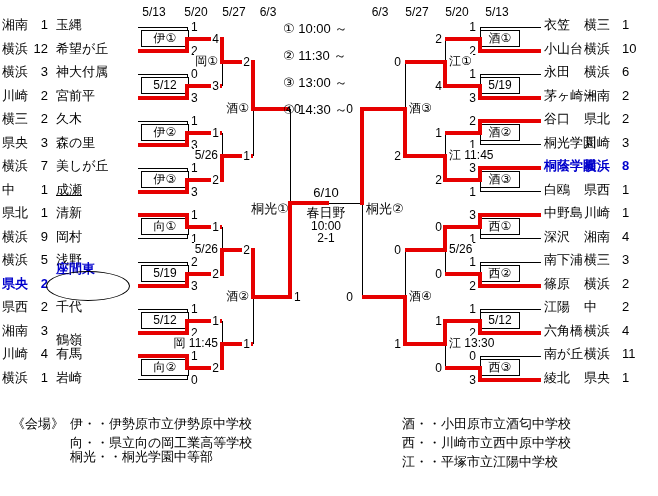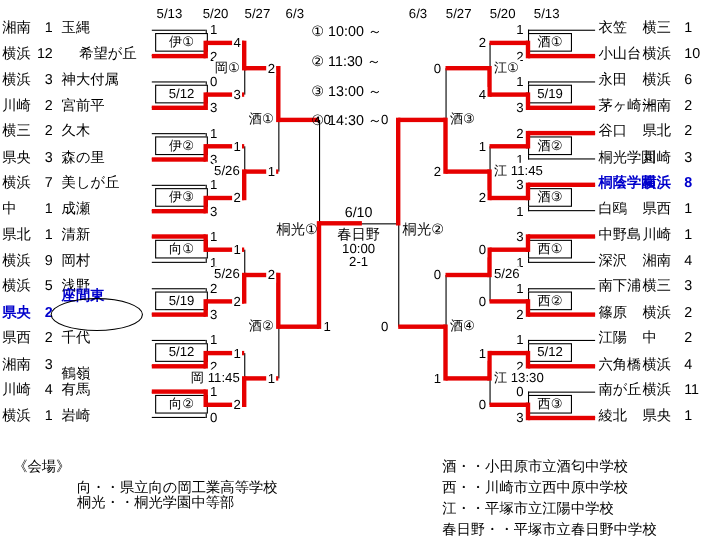--- a/index.html
+++ b/index.html
@@ -252,39 +252,39 @@
     <div class="s" style="left: 448px; top: 148.25px;">江 11:45</div>
     <div class="s" style="left: 448px; top: 242.25px;">5/26</div>
     <div class="s" style="left: 448px; top: 336.25px;">江 13:30</div>
     <div class="s" style="left: 408px; top: 101.25px;">酒③</div>
     <div class="s" style="left: 408px; top: 289.25px;">酒④</div>
     <div class="t" style="left: 2px; top: 18px; width: 30px;">湘南</div>
     <div class="t rt" style="left: 28px; top: 18px; width: 20px;">1</div>
     <div class="t" style="left: 56px; top: 18px;">玉縄</div>
     <div class="t" style="left: 2px; top: 41.5px; width: 30px;">横浜</div>
     <div class="t rt" style="left: 28px; top: 41.5px; width: 20px;">12</div>
-    <div class="t" style="left: 72px; top: 41.5px;">希望が丘</div>
+    <div class="t" style="left: 56px; top: 41.5px;">希望が丘</div>
     <div class="t" style="left: 2px; top: 65px; width: 30px;">横浜</div>
     <div class="t rt" style="left: 28px; top: 65px; width: 20px;">3</div>
     <div class="t" style="left: 56px; top: 65px;">神大付属</div>
     <div class="t" style="left: 2px; top: 88.5px; width: 30px;">川崎</div>
     <div class="t rt" style="left: 28px; top: 88.5px; width: 20px;">2</div>
     <div class="t" style="left: 56px; top: 88.5px;">宮前平</div>
     <div class="t" style="left: 2px; top: 112px; width: 30px;">横三</div>
     <div class="t rt" style="left: 28px; top: 112px; width: 20px;">2</div>
     <div class="t" style="left: 56px; top: 112px;">久木</div>
     <div class="t" style="left: 2px; top: 135.5px; width: 30px;">県央</div>
     <div class="t rt" style="left: 28px; top: 135.5px; width: 20px;">3</div>
     <div class="t" style="left: 56px; top: 135.5px;">森の里</div>
     <div class="t" style="left: 2px; top: 159px; width: 30px;">横浜</div>
     <div class="t rt" style="left: 28px; top: 159px; width: 20px;">7</div>
     <div class="t" style="left: 56px; top: 159px;">美しが丘</div>
     <div class="t" style="left: 2px; top: 182.5px; width: 30px;">中</div>
     <div class="t rt" style="left: 28px; top: 182.5px; width: 20px;">1</div>
-    <div class="t" style="left: 56px; top: 182.5px;">成瀬</div>
+    <div class="t" style="left: 56px; top: 182.5px; text-decoration: underline;">成瀬</div>
     <div class="t" style="left: 2px; top: 206px; width: 30px;">県北</div>
     <div class="t rt" style="left: 28px; top: 206px; width: 20px;">1</div>
     <div class="t" style="left: 56px; top: 206px;">清新</div>
     <div class="t" style="left: 2px; top: 229.5px; width: 30px;">横浜</div>
     <div class="t rt" style="left: 28px; top: 229.5px; width: 20px;">9</div>
     <div class="t" style="left: 56px; top: 229.5px;">岡村</div>
     <div class="t" style="left: 2px; top: 253px; width: 30px;">横浜</div>
     <div class="t rt" style="left: 28px; top: 253px; width: 20px;">5</div>
     <div class="t" style="left: 56px; top: 253px;">浅野</div>
     <div class="t blue" style="left: 2px; top: 276.5px; width: 30px;">県央</div>
@@ -356,19 +356,19 @@
     <div class="t ctr sm" style="left: 214px; top: 5px; width: 40px;">5/27</div>
     <div class="t ctr sm" style="left: 248px; top: 5px; width: 40px;">6/3</div>
     <div class="t ctr sm" style="left: 360px; top: 5px; width: 40px;">6/3</div>
     <div class="t ctr sm" style="left: 397px; top: 5px; width: 40px;">5/27</div>
     <div class="t ctr sm" style="left: 437px; top: 5px; width: 40px;">5/20</div>
     <div class="t ctr sm" style="left: 477px; top: 5px; width: 40px;">5/13</div>
     <div class="t" style="left: 283px; top: 22px;">① 10:00 ～</div>
     <div class="t" style="left: 283px; top: 49px;">② 11:30 ～</div>
     <div class="t" style="left: 283px; top: 76px;">③ 13:00 ～</div>
     <div class="t" style="left: 283px; top: 103px;">④ 14:30 ～</div>
+    <div class="t" style="left: 70px; top: 417px;">伊・・伊勢原市立伊勢原中学校</div>
     <div class="t" style="left: 70px; top: 436px;">向・・県立向の岡工業高等学校</div>
     <div class="t" style="left: 70px; top: 450px;">桐光・・桐光学園中等部</div>
     <div class="t" style="left: 402px; top: 417px;">酒・・小田原市立酒匂中学校</div>
     <div class="t" style="left: 402px; top: 436px;">西・・川崎市立西中原中学校</div>
     <div class="t" style="left: 402px; top: 455px;">江・・平塚市立江陽中学校</div>
-    <div class="t" style="left: 402px; top: 474px;">春日野・・平塚市立春日野中学校</div>
   </div>
 
 </body></html>

